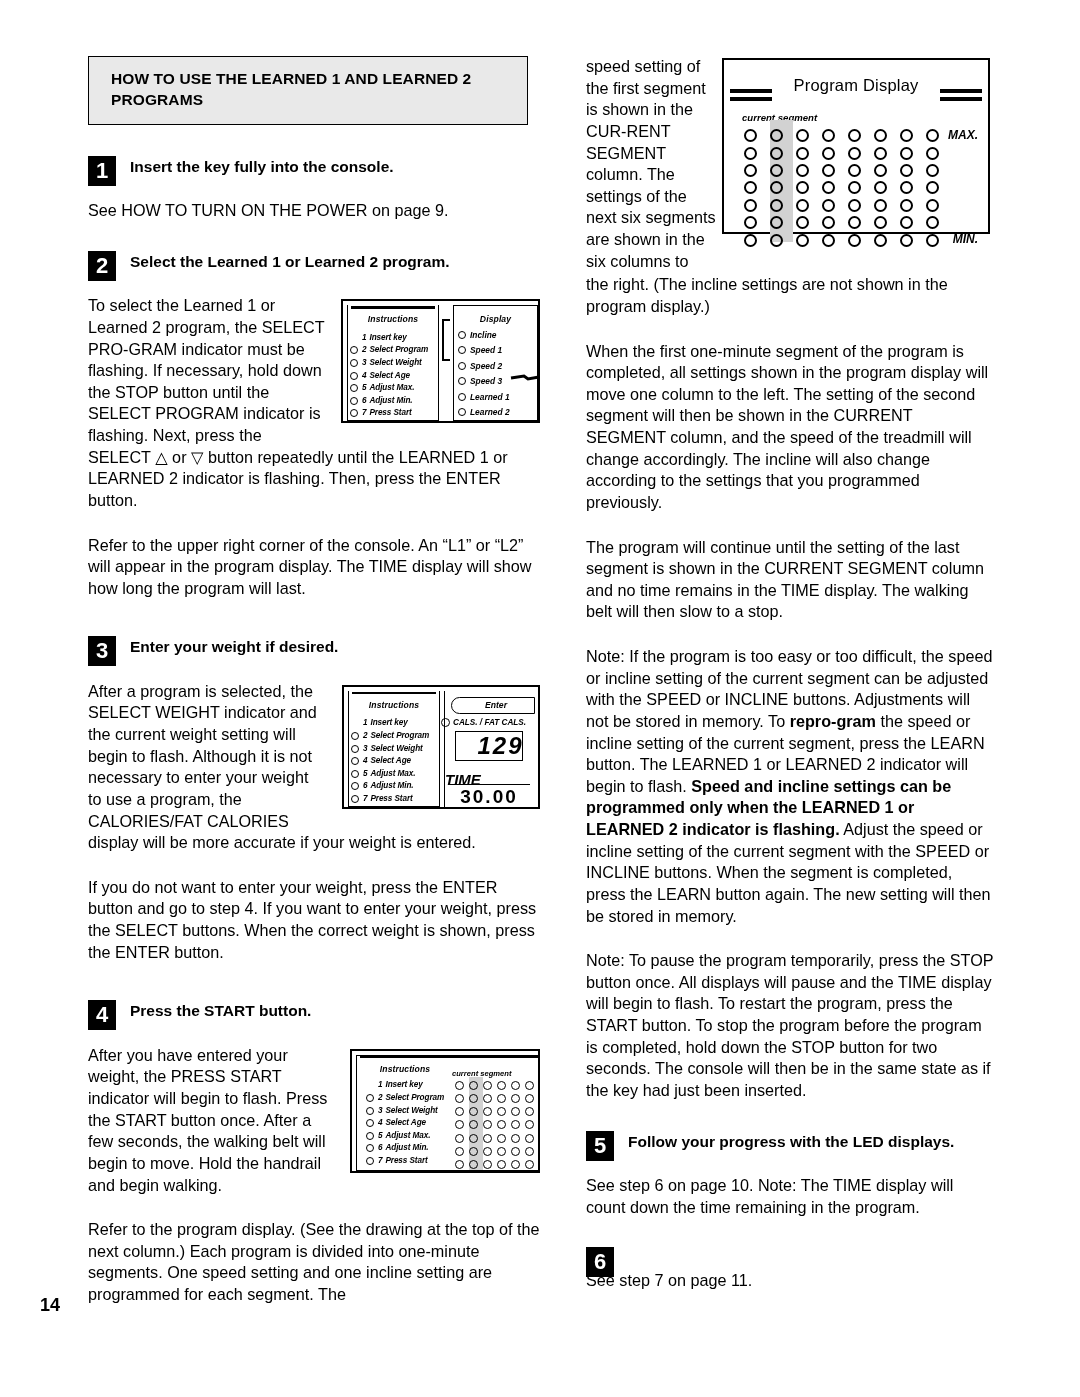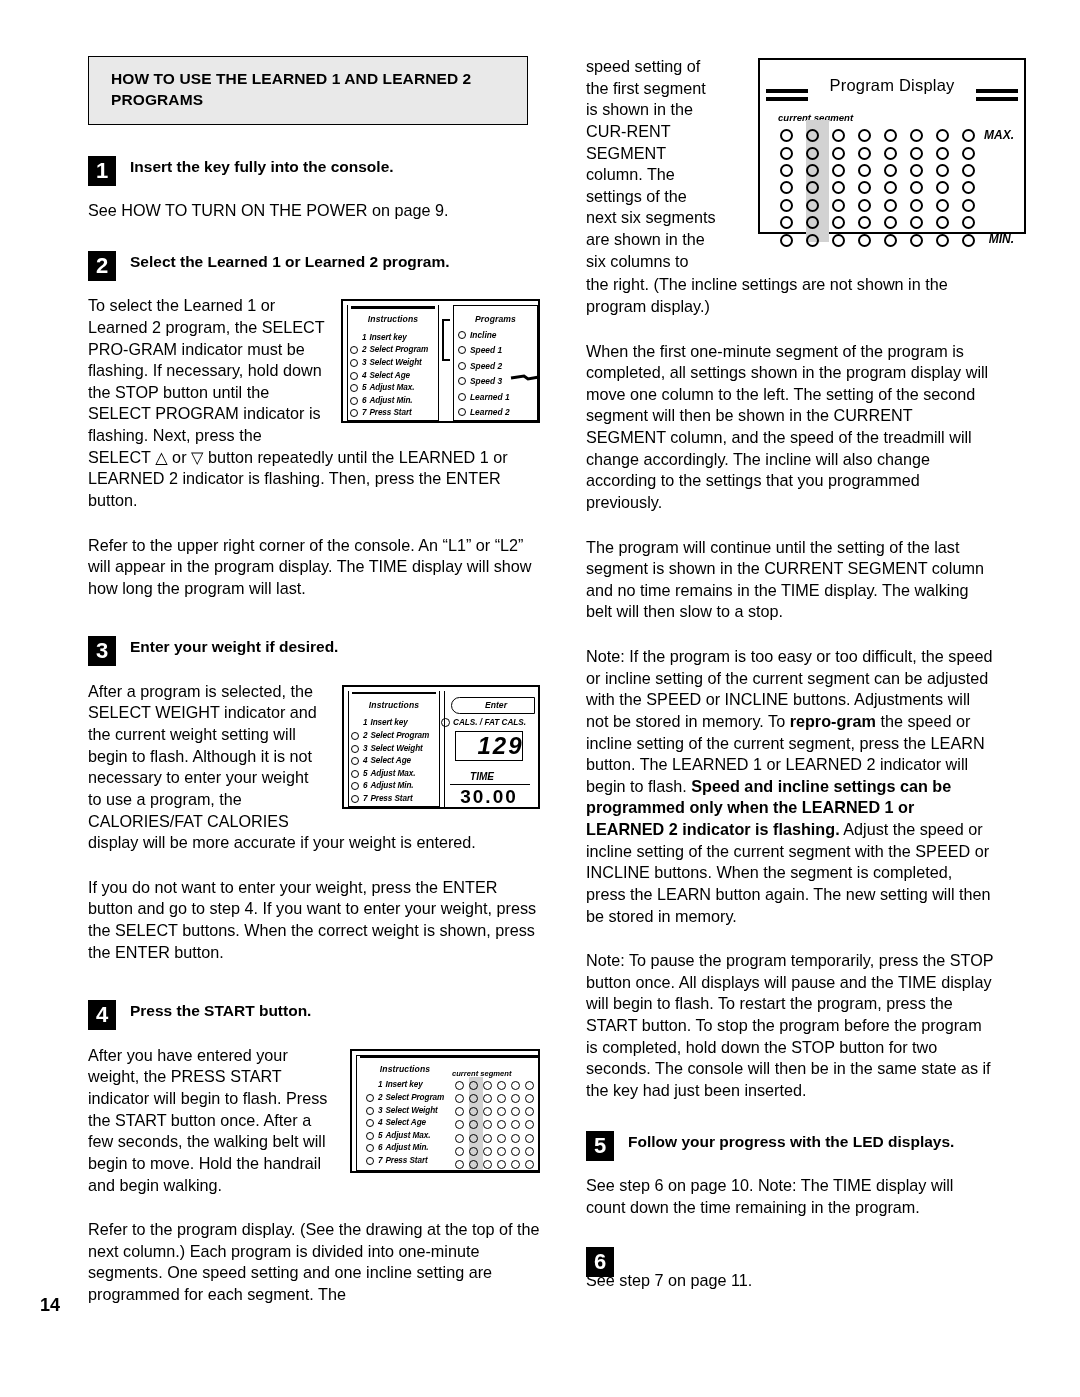--- a/index.html
+++ b/index.html
@@ -177,21 +177,20 @@
   
   .pd-box {
     position: absolute;
     left: 722px;
     top: 58px;
     width: 268px;
     height: 176px;
     border: 2.5px solid #000;
     box-sizing: border-box;
     background: #fff;
-    margin-left: 36px;
   }
   .pd-title {
     position: absolute;
     left: 0; right: 0;
     top: 16px;
     text-align: center;
     font-size: 16.5px;
     letter-spacing: .2px;
   }
   .pd-rule {
@@ -323,21 +322,21 @@
               <span class="instr-txt"><span class="n">7</span><span>Press Start</span></span>
             </li>
           </ul>
         </div>
 
         <div style="position:absolute;left:8px;top:5px;width:84px;height:2.5px;background:#000;"></div>
 
         <div class="bracket" style="left:99px; top:18px; width:8px; height:42px;"></div>
 
         <div class="fig-inner" style="left:110px; top:4px; width:85px; height:116px;">
-          <div class="fig-label" style="margin-top:8px;">Programs</div>
+          <div class="fig-label" style="margin-top:8px;">Display</div>
           <div style="margin-top:3px;">
             <div class="prog-row">
               <span class="led"></span>
               <span class="prog-txt">Incline</span>
             </div>
             <div class="prog-row">
               <span class="led"></span>
               <span class="prog-txt">Speed 1</span>
             </div>
             <div class="prog-row">
@@ -421,21 +420,21 @@
           <div style="position:absolute;left:6px;top:6px;width:84px;height:17px;border:1.6px solid #000;border-radius:9px 0 0 9px;box-sizing:border-box;"></div>
           <div style="position:absolute;left:20px;top:9px;width:62px;text-align:center;font-style:italic;font-weight:bold;font-size:8.6px;">Enter</div>
 
           <div style="position:absolute;left:-4px;top:27px;width:9px;height:9px;border:1.4px solid #000;border-radius:50%;box-sizing:border-box;"></div>
 
           <div style="position:absolute;left:8px;top:27px;font-style:italic;font-weight:bold;font-size:8.2px;white-space:nowrap;">CALS. / FAT CALS.</div>
 
           <div style="position:absolute;left:10px;top:40px;width:68px;height:30px;border:1.6px solid #000;box-sizing:border-box;"></div>
           <div class="seg" style="position:absolute;left:10px;top:41px;width:91px;text-align:center;font-size:24px;line-height:28px;font-style:italic;">129</div>
 
-          <div style="position:absolute;left:0;right:20px;top:80px;text-align:center;font-style:italic;font-weight:bold;font-size:10px;">TIME</div>
+          <div style="position:absolute;left:0;right:20px;top:80px;font-style:italic;font-weight:bold;font-size:15px;">TIME</div>
           <div style="position:absolute;left:5px;top:93px;width:80px;height:1.5px;background:#000;"></div>
           <div class="seg" style="position:absolute;left:2px;top:95px;width:84px;text-align:center;font-size:19px;line-height:22px;overflow:hidden;">30.00</div>
         </div>
       </div>
 
       <p class="body indent">After a program is selected, the SELECT WEIGHT indicator and the current weight setting will begin to flash. Although it is not necessary to enter your weight to use a program, the CALORIES/FAT CALORIES display will be more accurate if your weight is entered.</p>
     </div>
 
     <div class="gap-md"></div>
     <p class="body indent">If you do not want to enter your weight, press the ENTER button and go to step 4. If you want to enter your weight, press the SELECT buttons. When the correct weight is shown, press the ENTER button.</p>

